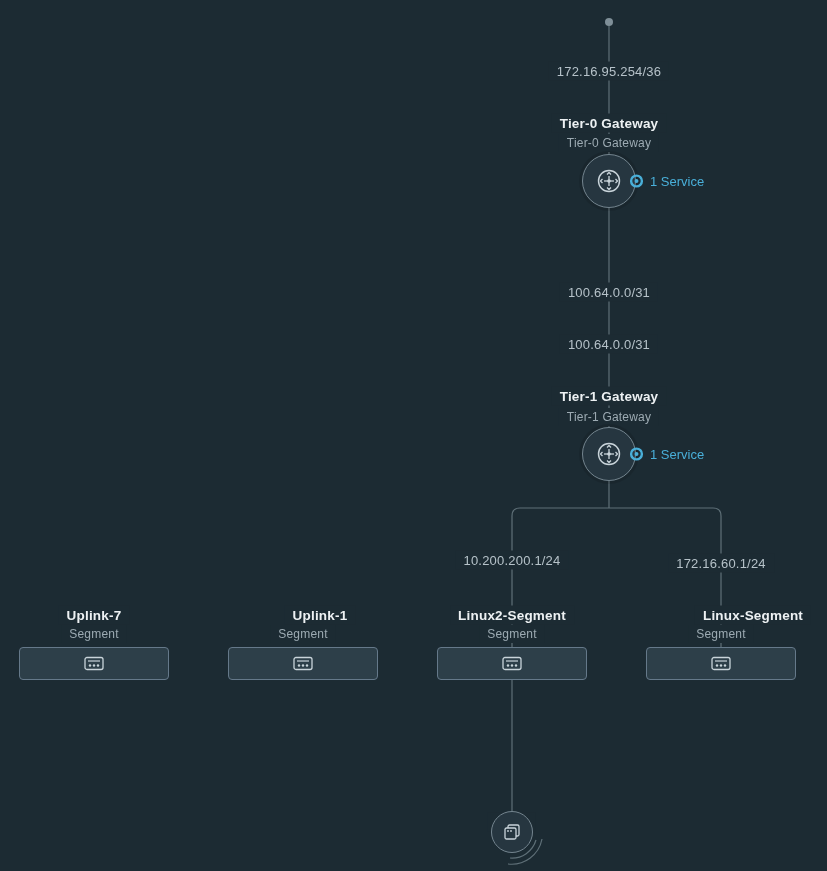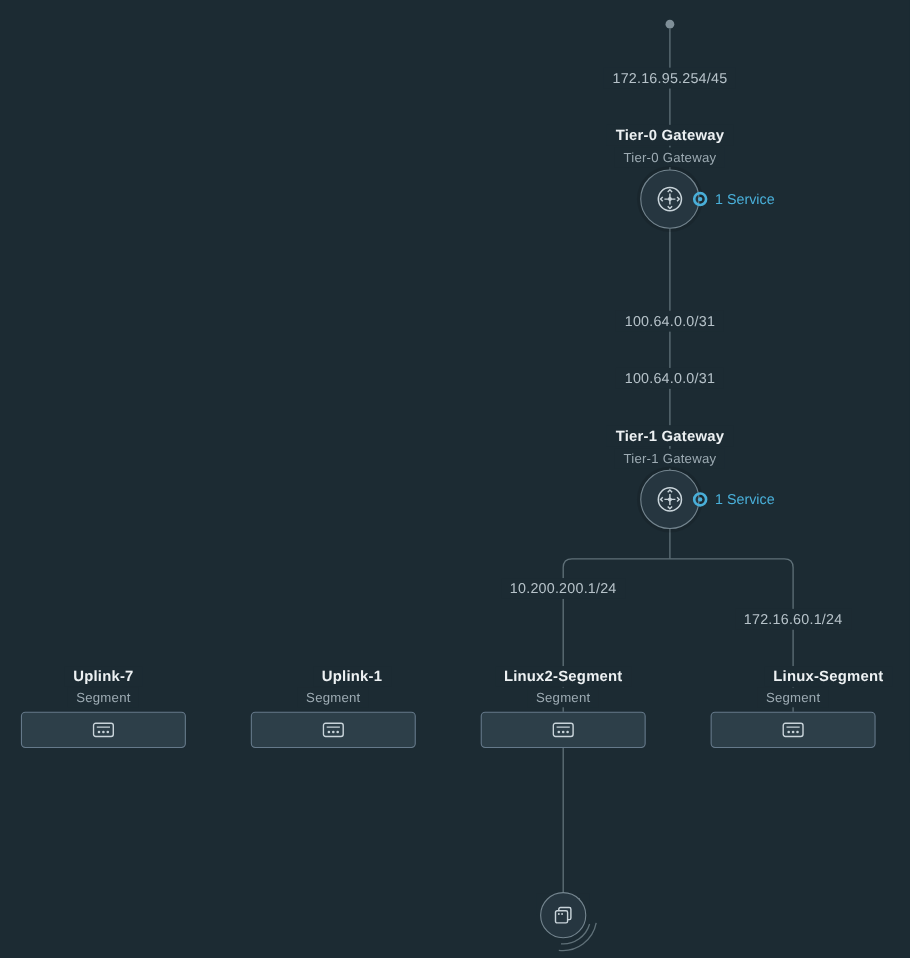--- a/index.html
+++ b/index.html
@@ -48,21 +48,21 @@
     <circle class="dot" cx="609" cy="22" r="4"></circle>
     <line x1="609" y1="26" x2="609" y2="155"></line>
     <line x1="609" y1="208" x2="609" y2="428"></line>
     <path d="M609,481 L609,508"></path>
     <path d="M512,647 L512,516 Q512,508 520,508 L713,508 Q721,508 721,516 L721,647"></path>
     <line x1="512" y1="680" x2="512" y2="812"></line>
     <path d="M536,840 A25,25 0 0 1 510,858"></path>
     <path d="M542,839 A31,31 0 0 1 508,864"></path>
   </svg>
 
-  <div class="lbl ip" style="left:609px;top:71px;">172.16.95.254/45</div>
+  <div class="lbl ip" style="left:609px;top:71px;">172.16.95.254/36</div>
   <div class="lbl title" style="left:609px;top:123px;">Tier-0 Gateway</div>
   <div class="lbl sub" style="left:609px;top:143px;">Tier-0 Gateway</div>
 
   <div class="gw-node" style="left:582px;top:154px;">
     <svg class="glyph" width="28" height="28" viewBox="0 0 28 28">
       <circle cx="14" cy="14" r="10.5" stroke="var(--icon)" stroke-width="1.4" fill="none"></circle>
       <line x1="14" y1="9" x2="14" y2="19" stroke="var(--icon)" stroke-width="1.3"></line>
       <line x1="9" y1="14" x2="19" y2="14" stroke="var(--icon)" stroke-width="1.3"></line>
       <path d="M12,7.5 L14,5.5 L16,7.5" stroke="var(--icon)" stroke-width="1.3" fill="none"></path>
       <path d="M12,20.5 L14,22.5 L16,20.5" stroke="var(--icon)" stroke-width="1.3" fill="none"></path>
@@ -100,21 +100,21 @@
   </div>
 
   <div class="service" style="left:629px;top:454px;">
     <svg class="glyph" width="15" height="15" viewBox="0 0 15 15">
       <circle cx="7.5" cy="7.5" r="5.4" stroke="var(--accent)" stroke-width="2.4" fill="none"></circle>
       <circle cx="7.5" cy="7.5" r="2" fill="var(--accent)"></circle>
     </svg>
     <span class="svc-text">1 Service</span>
   </div>
 
-  <div class="lbl ip" style="left:512px;top:535px;">10.200.200.1/24</div>
+  <div class="lbl ip" style="left:512px;top:560px;">10.200.200.1/24</div>
   <div class="lbl ip" style="left:721px;top:563px;">172.16.60.1/24</div>
 
   <div class="lbl title" style="left:94px;top:615px;">Uplink-7</div>
   <div class="lbl sub" style="left:94px;top:634px;">Segment</div>
   <div class="lbl title" style="left:320px;top:615px;">Uplink-1</div>
   <div class="lbl sub" style="left:303px;top:634px;">Segment</div>
   <div class="lbl title" style="left:512px;top:615px;">Linux2-Segment</div>
   <div class="lbl sub" style="left:512px;top:634px;">Segment</div>
   <div class="lbl title" style="left:721px;top:615px;margin-left:32px;">Linux-Segment</div>
   <div class="lbl sub" style="left:721px;top:634px;">Segment</div>

